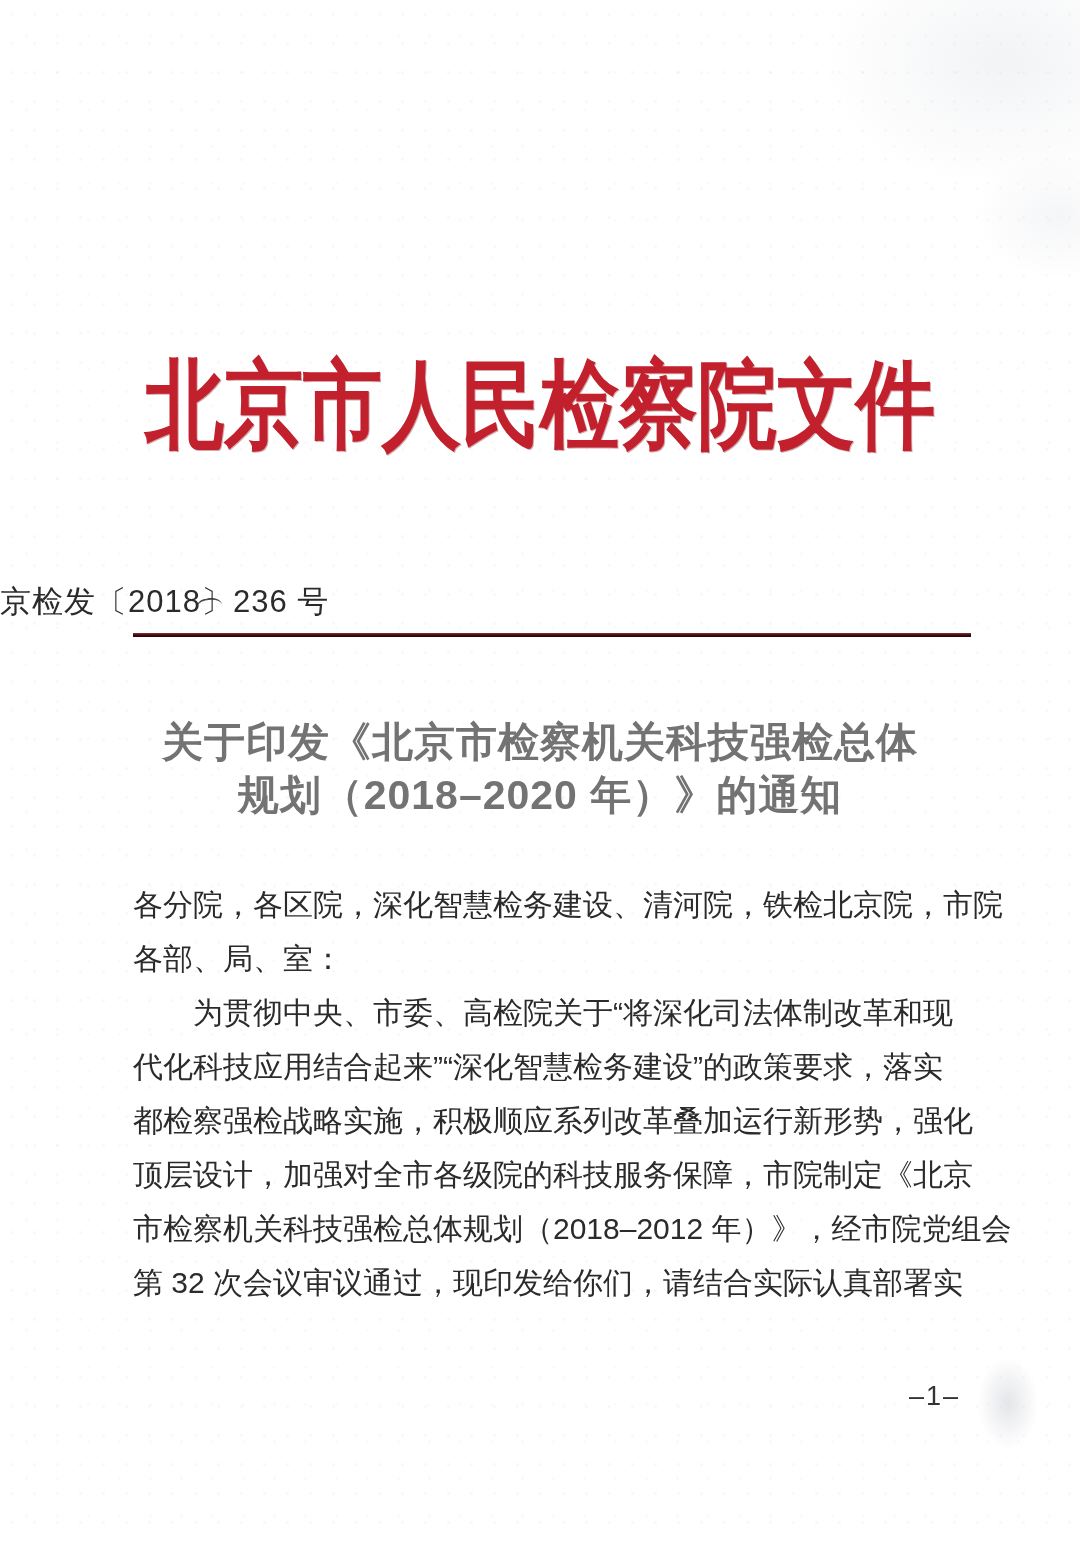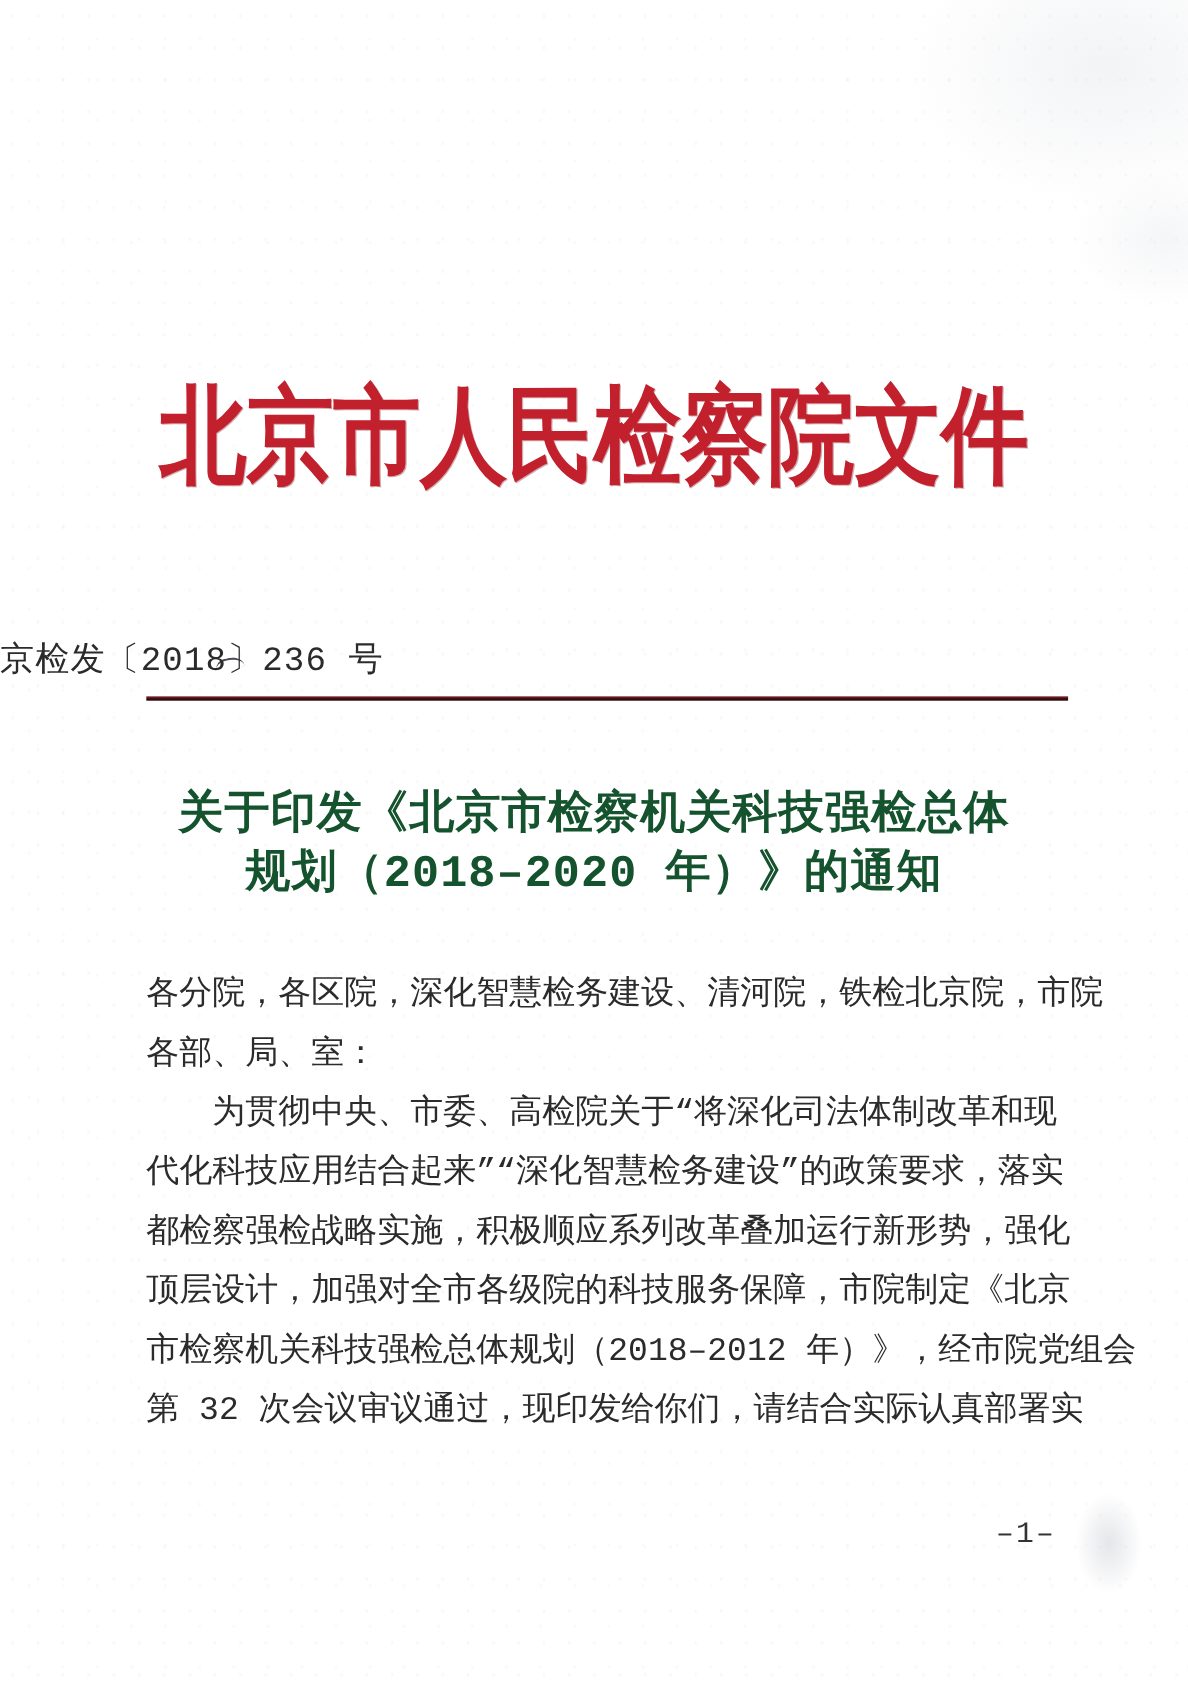--- a/index.html
+++ b/index.html
@@ -8,21 +8,21 @@
     background: #ffffff;
   }
 
   .page {
     position: relative;
     width: 1080px;
     height: 1546px;
     margin: 0 auto;
     background: #ffffff;
     overflow: hidden;
-    font-family: Liberation Mono, monospace;
+    font-family: Liberation Sans, sans-serif;
     color: #222;
   }
 
   
   .page::before {
     content: "";
     position: absolute;
     inset: 0;
     pointer-events: none;
     background-image:
@@ -97,21 +97,21 @@
 
   .notice-title {
     position: absolute;
     top: 716px;
     left: 0;
     right: 0;
     text-align: center;
     font-weight: bold;
     font-size: 41px;
     line-height: 53px;
-    color: #14532d;
+    color: #737373;
     letter-spacing: 1px;
   }
 
   .body-text {
     position: absolute;
     top: 878px;
     left: 133px;
     width: 842px;
     font-size: 30px;
     line-height: 54px;

